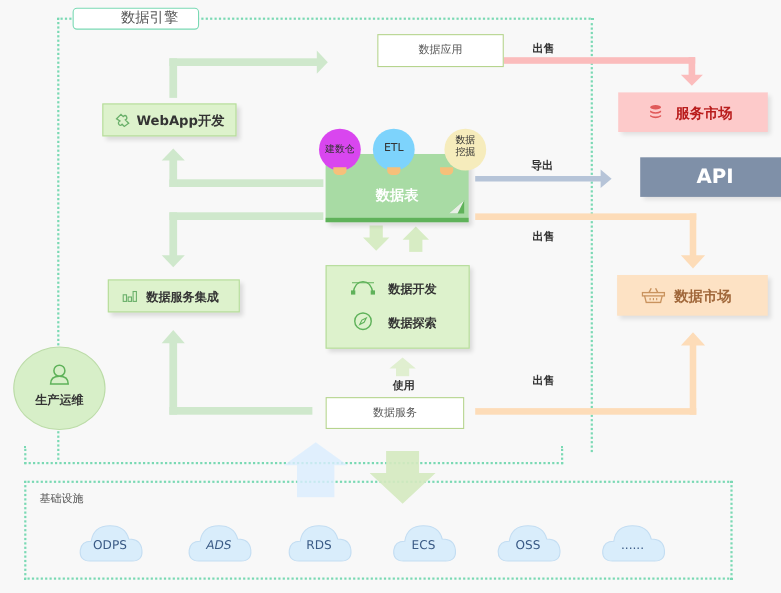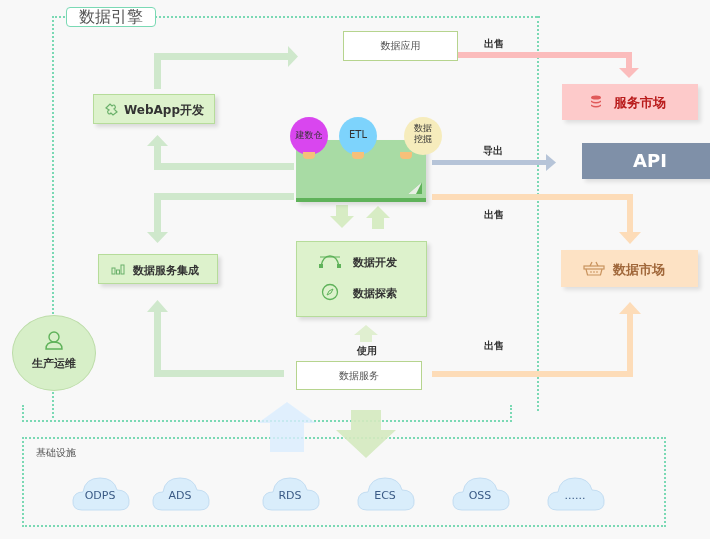--- a/index.html
+++ b/index.html
@@ -3,21 +3,21 @@
 <meta charset="utf-8">
 <style>
   html, body { margin:0; padding:0; }
   body { width:710px; height:539px; background:#f8f8f8; position:relative; overflow:hidden;
          font-family:"DejaVu Sans","Liberation Sans",sans-serif; color:#333; }
   .abs { position:absolute; }
   .engine-frame { left:52px; top:16px; width:486px; height:400px; border:2px dotted #7ad9b4; border-right:none; border-bottom:none; }
   .engine-right { left:537px; top:16px; width:0; height:395px; border-left:2px dotted #7ad9b4; }
   .engine-bottom { left:22px; top:405px; width:486px; height:15px; border:2px dotted #7ad9b4; border-top:none; }
   .engine-tag { left:66px; top:7px; width:88px; height:18px; background:#fff; border:1.5px solid #7ad9b4; border-radius:4px;
-                font-size:16px; color:#555; text-align:center; line-height:18px; }
+                font-size:13px; color:#555; text-align:center; line-height:18px;padding-left:25px; }
   .infra-frame { left:22px; top:437px; width:640px; height:86px; border:2px dotted #7ad9b4; }
   .infra-label { left:36px; top:446px; font-size:10px; color:#555; }
   .box-green { background:#ddf2cc; border:1px solid #b6dc9a; box-shadow:3px 3px 4px rgba(0,0,0,0.12); }
   .box-white { background:#fff; border:1.5px solid #b6d48e; }
   .lbl { font-size:11px; color:#333; font-weight:bold; }
   .arrow-label { font-size:10px; font-weight:bold; color:#333; }
   .cloud { width:60px; height:40px; }
   .cloud-text { position:absolute; left:0; right:0; top:17px; text-align:center; font-size:11px; color:#3b5b86; }
 </style>
 </head>
@@ -108,20 +108,21 @@
 </div>
 
 <div class="abs box-green" style="left:93px;top:94px;width:120px;height:28px;">
   <svg class="abs" style="left:10px;top:7px" width="16" height="14" viewBox="0 0 16 14">
     <path d="M2 6 L6 2 L8 4 Q10 2 11 4 Q12 6 10 7 L13 10 L9 13 L7 11 Q5 13 4 11 Q3 9 5 8 Z" fill="none" stroke="#6ab06a" stroke-width="1.2"></path>
   </svg>
   <div class="abs lbl" style="left:30px;top:7px;font-size:12px;">WebApp开发</div>
 </div>
 
 <div class="abs" style="left:296px;top:140px;width:130px;height:58px;background:#a8dba4;border-bottom:4px solid #5fb25a;box-shadow:3px 3px 4px rgba(0,0,0,0.12);">
+  <div style="position:absolute;top:29px;left:0;right:0;text-align:center;color:#fff;font-size:13px;font-weight:bold;">数据表</div>
   <svg class="abs" style="right:2px;bottom:2px" width="18" height="16">
     <polygon points="2,14 16,2 16,14" fill="#5fb25a"></polygon>
     <polygon points="2,14 16,2 10,14" fill="#e8efe5"></polygon>
   </svg>
 </div>
 
 <div class="abs" style="left:290px;top:117px;width:38px;height:38px;border-radius:50%;background:#d946ef;">
   <div style="position:absolute;left:0;right:0;top:12px;text-align:center;font-size:9px;color:#333;">建数仓</div>
 </div>
 <div class="abs" style="left:303px;top:152px;width:12px;height:7px;background:#f6c07a;border-radius:0 0 4px 4px;"></div>
@@ -201,21 +202,21 @@
     <path d="M3 8 L4.5 14 L17.5 14 L19 8" fill="none" stroke="#c9935e" stroke-width="1.2"></path>
     <path d="M8 10 L8 12 M11 10 L11 12 M14 10 L14 12" stroke="#c9935e" stroke-width="1"></path>
   </svg>
   <div class="abs" style="left:52px;top:11px;font-size:13px;font-weight:bold;color:#a0673a;">数据市场</div>
 </div>
 
 <div id="clouds">
     <div class="abs cloud" style="left: 70px; top: 472px;"><svg width="62" height="42" viewBox="0 0 62 42">
         <path d="M12 38 Q2 38 3 28 Q4 20 13 20 Q15 6 30 6 Q44 6 47 18 Q58 18 59 28 Q60 38 50 38 Z" fill="#d9edfb" stroke="#c3ddf2" stroke-width="1"></path>
       </svg><div class="cloud-text">ODPS</div></div>
-    <div class="abs cloud" style="left: 150px; top: 472px;"><svg width="62" height="42" viewBox="0 0 62 42">
+    <div class="abs cloud" style="left: 169px; top: 472px; font-style: italic;"><svg width="62" height="42" viewBox="0 0 62 42">
         <path d="M12 38 Q2 38 3 28 Q4 20 13 20 Q15 6 30 6 Q44 6 47 18 Q58 18 59 28 Q60 38 50 38 Z" fill="#d9edfb" stroke="#c3ddf2" stroke-width="1"></path>
       </svg><div class="cloud-text">ADS</div></div>
     <div class="abs cloud" style="left: 260px; top: 472px;"><svg width="62" height="42" viewBox="0 0 62 42">
         <path d="M12 38 Q2 38 3 28 Q4 20 13 20 Q15 6 30 6 Q44 6 47 18 Q58 18 59 28 Q60 38 50 38 Z" fill="#d9edfb" stroke="#c3ddf2" stroke-width="1"></path>
       </svg><div class="cloud-text">RDS</div></div>
     <div class="abs cloud" style="left: 355px; top: 472px;"><svg width="62" height="42" viewBox="0 0 62 42">
         <path d="M12 38 Q2 38 3 28 Q4 20 13 20 Q15 6 30 6 Q44 6 47 18 Q58 18 59 28 Q60 38 50 38 Z" fill="#d9edfb" stroke="#c3ddf2" stroke-width="1"></path>
       </svg><div class="cloud-text">ECS</div></div>
     <div class="abs cloud" style="left: 450px; top: 472px;"><svg width="62" height="42" viewBox="0 0 62 42">
         <path d="M12 38 Q2 38 3 28 Q4 20 13 20 Q15 6 30 6 Q44 6 47 18 Q58 18 59 28 Q60 38 50 38 Z" fill="#d9edfb" stroke="#c3ddf2" stroke-width="1"></path>

